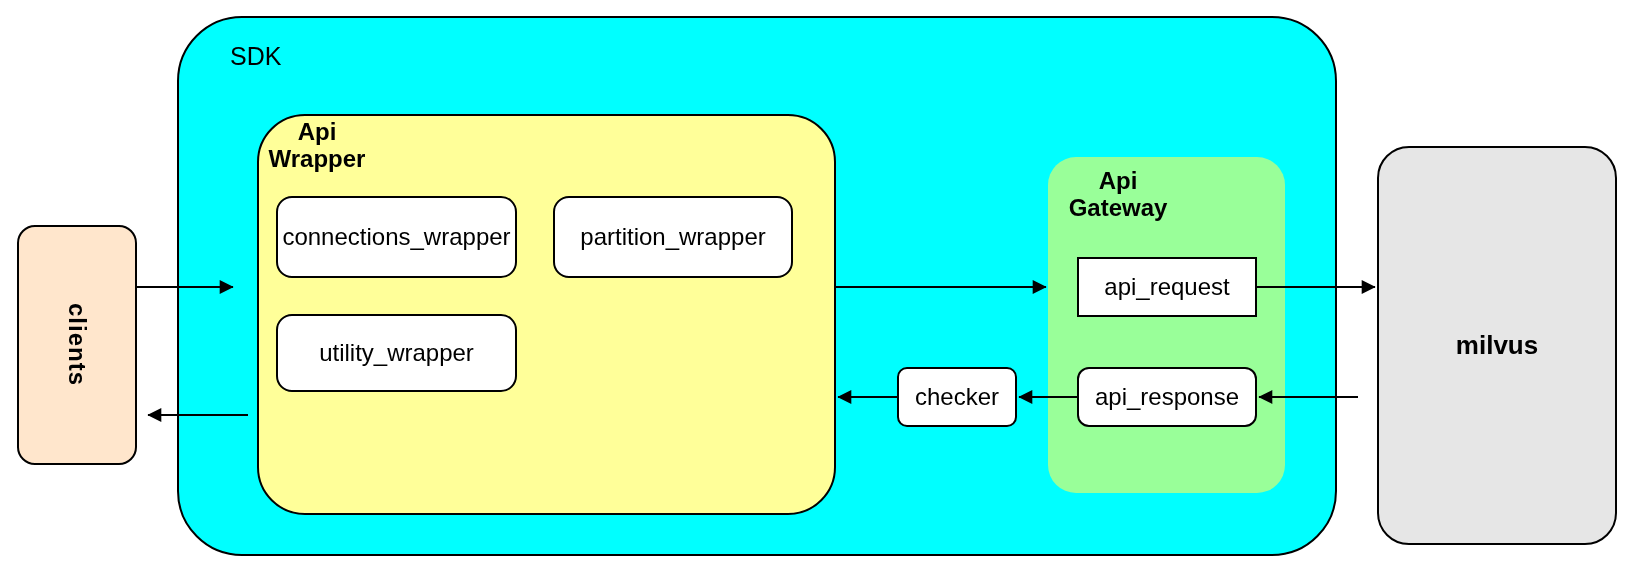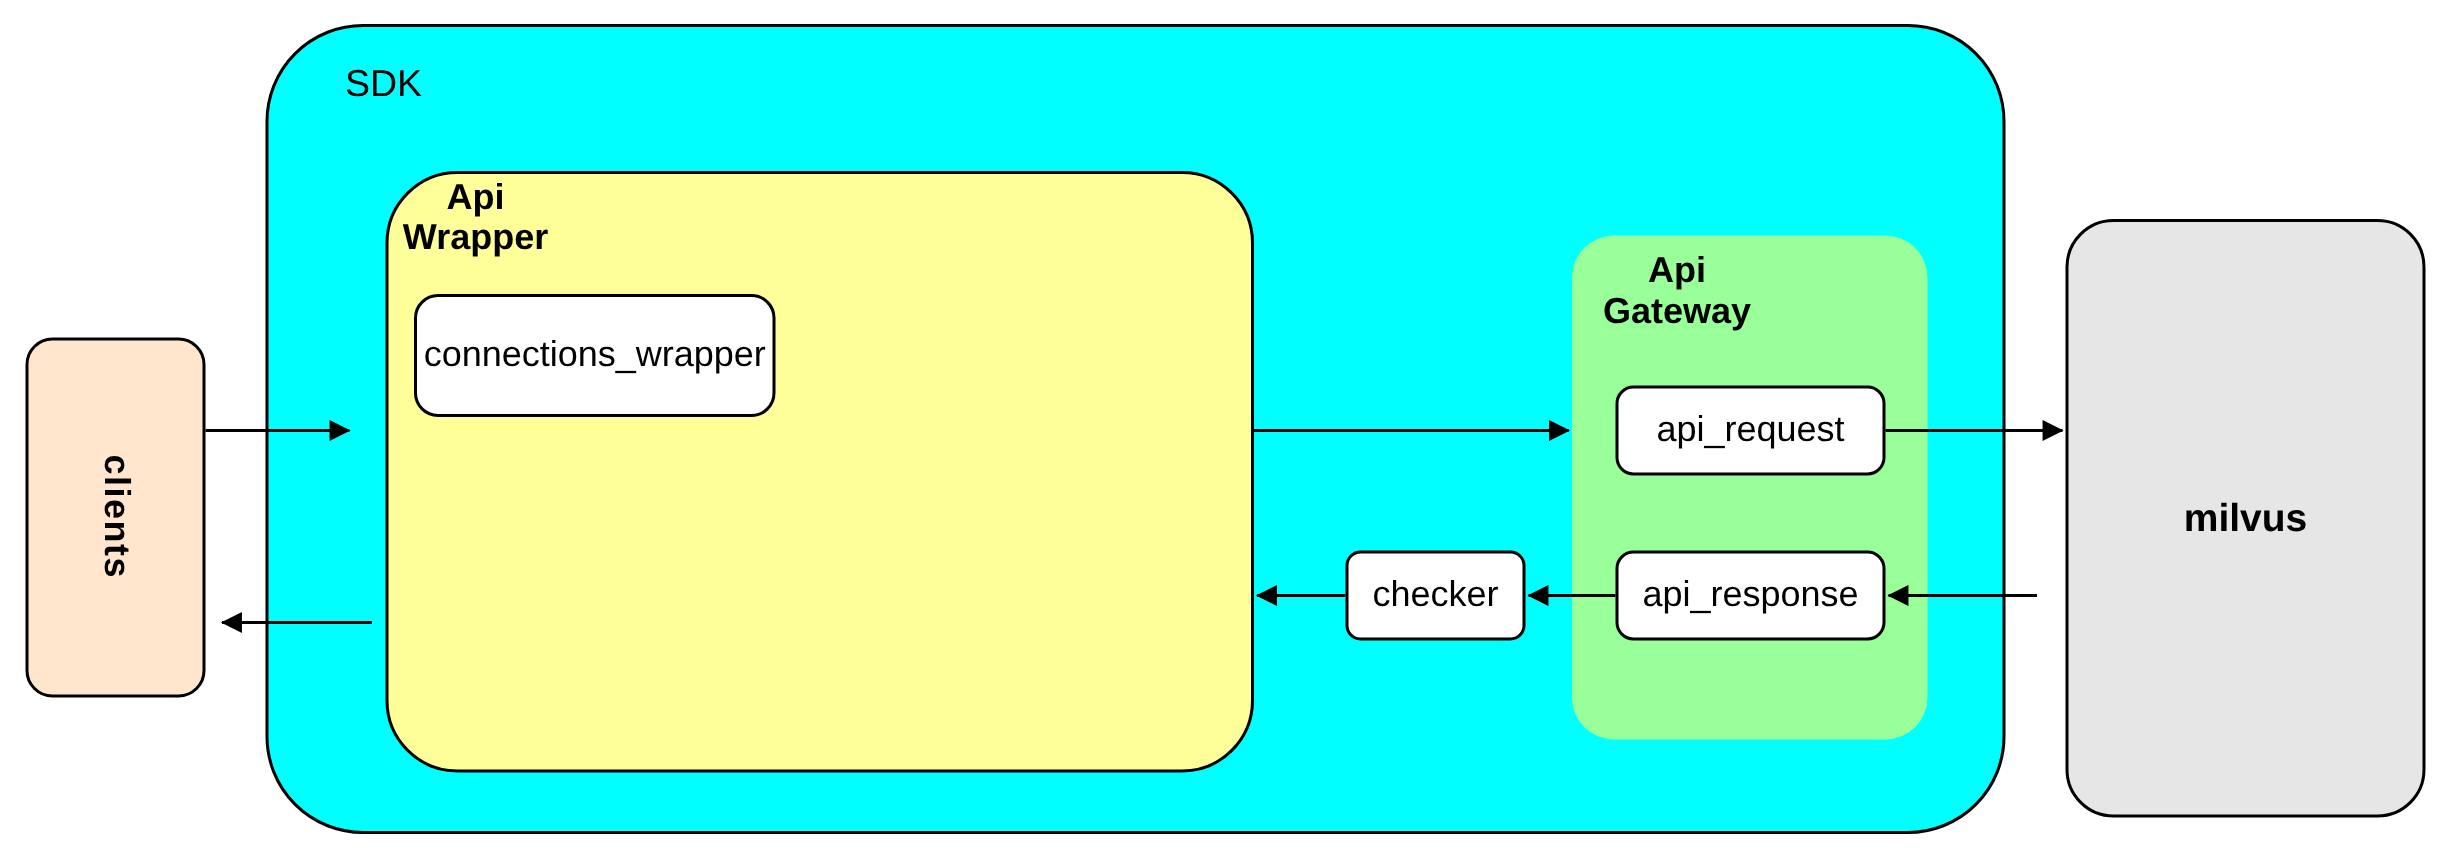--- a/index.html
+++ b/index.html
@@ -60,21 +60,21 @@
   }
   .node{
     background:var(--node-fill,#FFFFFF);border:2px solid var(--line,#000);
     border-radius:16px;display:flex;align-items:center;justify-content:center;
     font-size:24px;white-space:nowrap;
   }
   .checker-box{
     position:absolute;left:897px;top:367px;width:120px;height:60px;border-radius:10px;text-align:right;
   }
   .request-box{
-    position:absolute;left:1077px;top:257px;width:180px;height:60px;border-radius:12px;
+    position:absolute;left:1077px;top:257px;width:180px;height:60px;border-radius:0;
   }
   .response-box{
     position:absolute;left:1077px;top:367px;width:180px;height:60px;border-radius:12px;
   }
 
   
   .arrows{
     position:absolute;left:0;top:0;width:1634px;height:574px;pointer-events:none;
   }
   .arrows line{stroke:var(--line,#000);stroke-width:2;}
@@ -93,20 +93,22 @@
   <div class="sdk-label">SDK</div>
 
   <div class="wrapper-box"></div>
   <div class="wrapper-label">
     <div>Api</div>
     <div>Wrapper</div>
   </div>
 
   <div class="wrapper-grid">
     <div class="node">connections_wrapper</div>
+    <div class="node">partition_wrapper</div>
+    <div class="node">utility_wrapper</div>
   </div>
 
   <div class="node checker-box">checker</div>
 
   <div class="gateway-box"></div>
   <div class="gateway-label">
     <div>Api</div>
     <div>Gateway</div>
   </div>
   <div class="node request-box">api_request</div>

